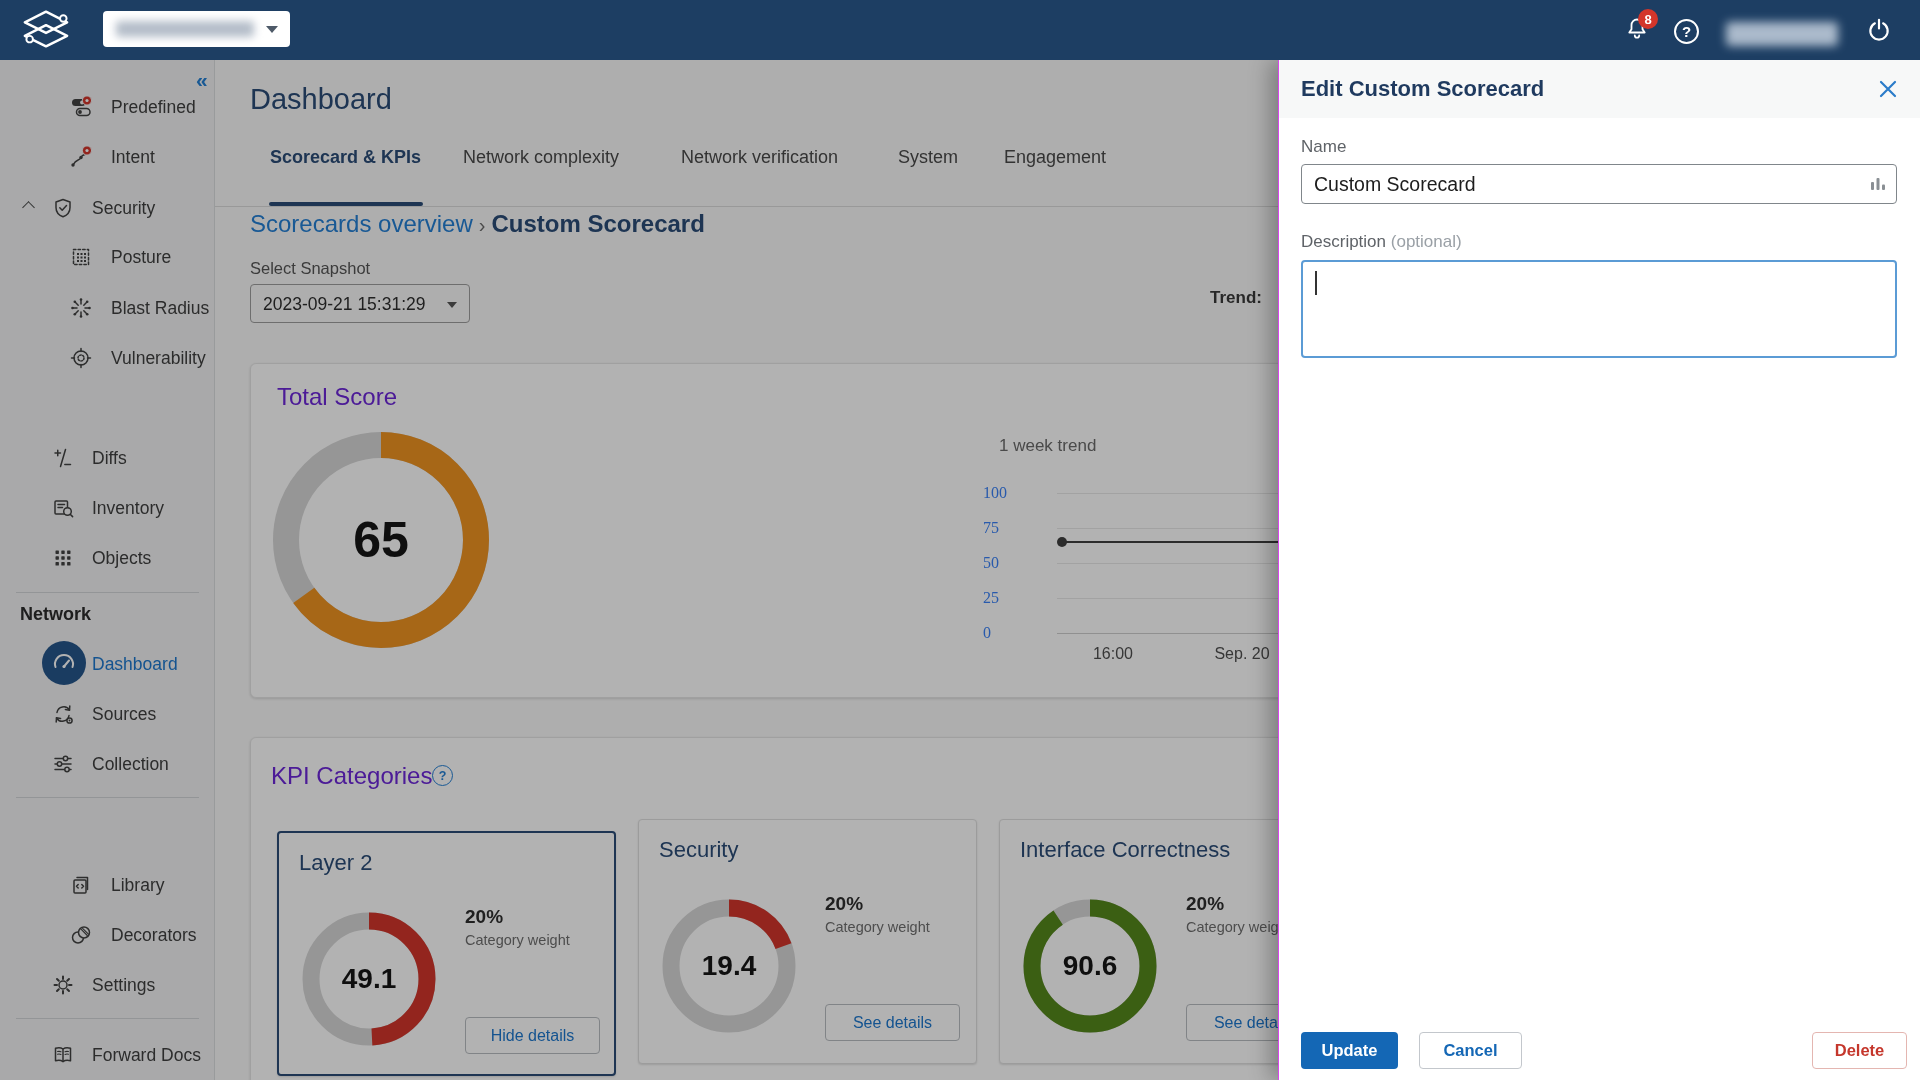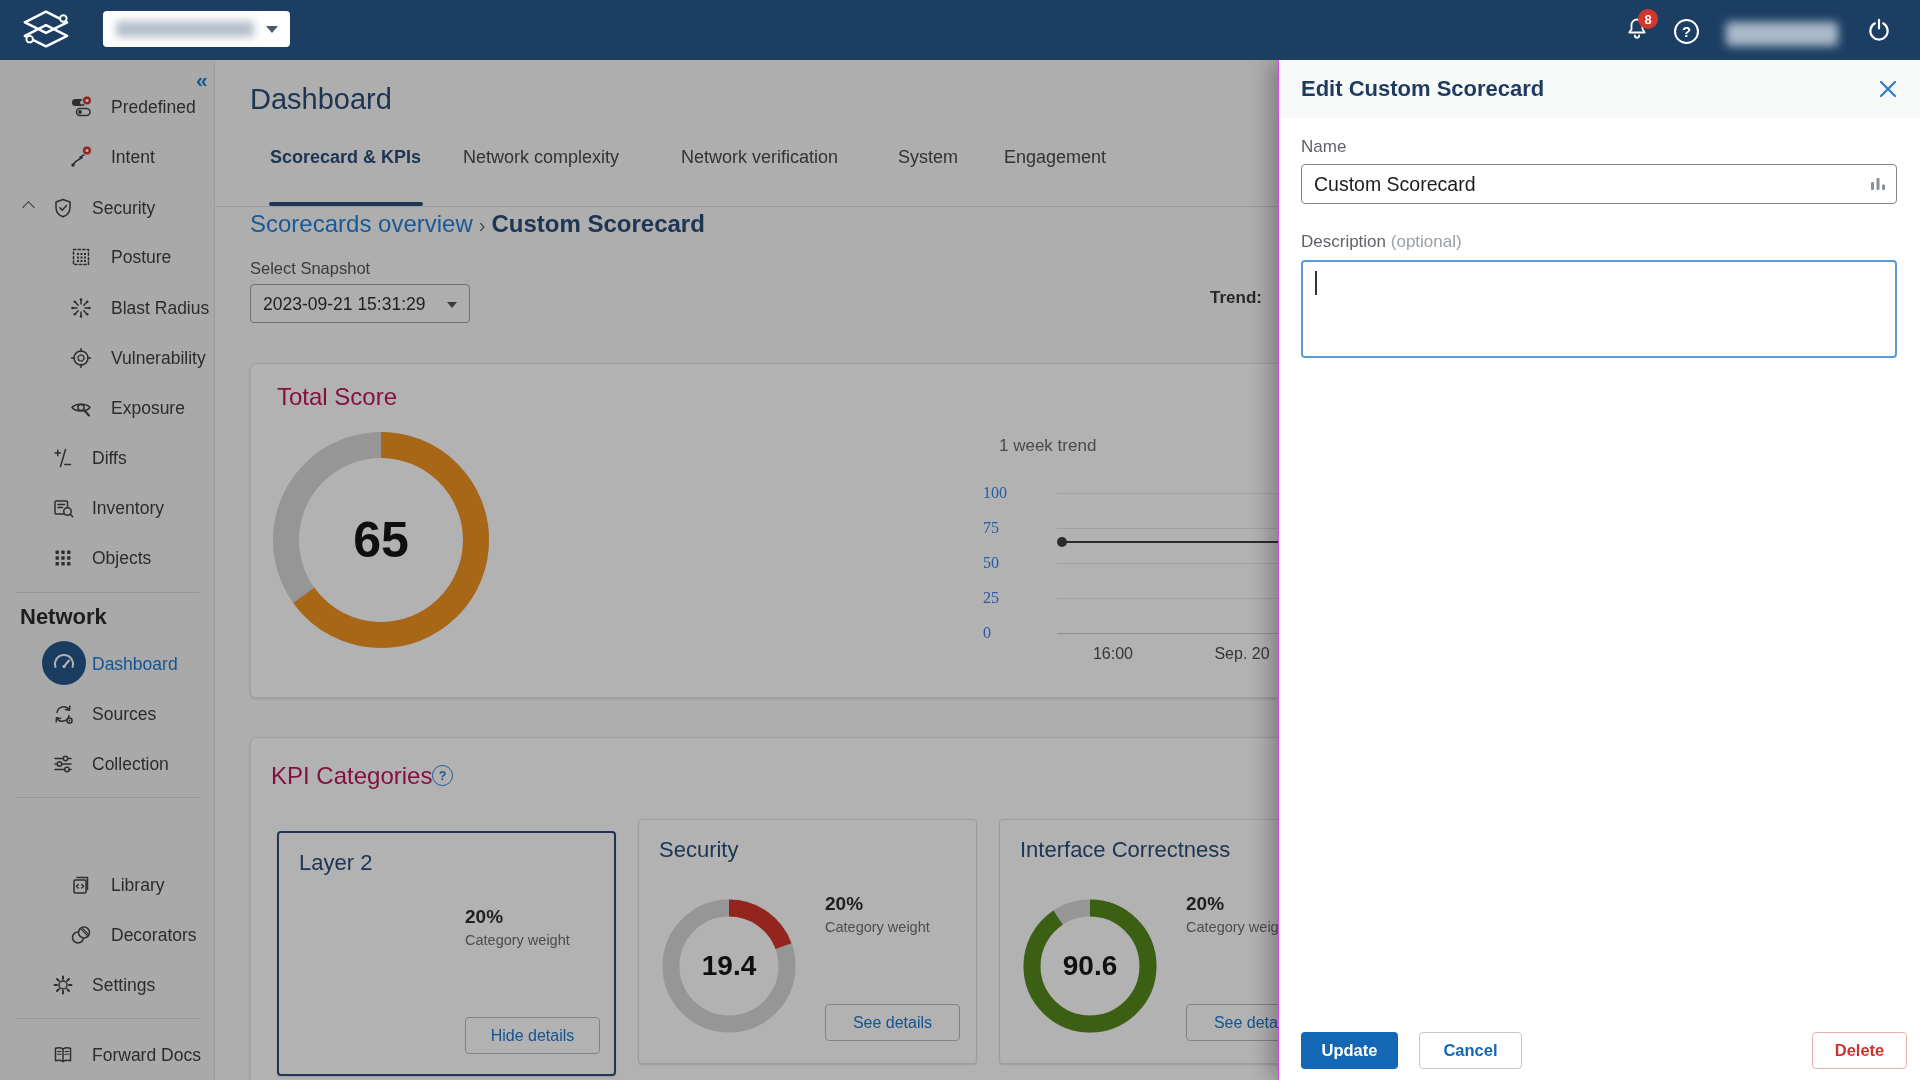--- a/index.html
+++ b/index.html
@@ -20,21 +20,21 @@
 
   
   .sidebar { position:absolute; top:60px; left:0; width:215px; height:1020px; background:#f2f3f4; border-right:1px solid #dcdee0; z-index:1; }
   .collapse { position:absolute; left:196px; top:8px; color:#2580d5; font-size:21px; font-weight:bold; cursor:pointer; }
   .srow { position:absolute; left:0; width:215px; height:40px; display:flex; align-items:center; font-size:17.5px; color:#3f3f3f; cursor:pointer; }
   .srow .icn { position:absolute; width:22px; height:22px; overflow:visible; }
   .lv1 .icn { left:52px; } .lv2 .icn { left:70px; }
   .lv1 .lbl { margin-left:92px; } .lv2 .lbl { margin-left:111px; }
   .chev { position:absolute; left:24px; top:15px; width:9px; height:9px; border-left:1.8px solid #4a4a4a; border-top:1.8px solid #4a4a4a; transform:rotate(45deg); }
   .sdivider { position:absolute; left:16px; width:183px; height:1px; background:#d3d6d9; }
-  .ssection { position:absolute; left:20px; font-size:22px; font-weight:bold; color:#2c2c2c; }
+  .ssection { position:absolute; left:20px; font-size:18px; font-weight:bold; color:#2c2c2c; }
   .dash-circle { position:absolute; left:42px; top:-3px; width:44px; height:44px; border-radius:50%; background:#26568b; display:flex; align-items:center; justify-content:center; }
   .row-active .lbl { color:#1e78ce; font-weight:500; }
   .si { stroke:#424242; stroke-width:1.5; fill:none; stroke-linecap:round; stroke-linejoin:round; }
 
   
   .main { position:absolute; top:60px; left:215px; width:1705px; height:1020px; z-index:1; }
   .page-title { position:absolute; left:35px; top:23px; font-size:29px; font-weight:500; color:#2b4d78; }
   .tab { position:absolute; top:87px; font-size:18px; color:#4a4a4a; cursor:pointer; white-space:nowrap; }
   .tab.active { color:#2b4d78; font-weight:600; }
   .tab-underline { position:absolute; left:54px; top:142px; width:154px; height:4px; background:#2b4d78; border-radius:2px; }
@@ -43,21 +43,21 @@
   .bc-link { font-size:24px; font-weight:500; color:#2580d5; cursor:pointer; }
   .bc-sep { font-size:20px; color:#6b6b6b; }
   .bc-current { font-size:24px; font-weight:700; color:#2b4d78; }
   .snap-label { position:absolute; left:35px; top:199px; font-size:16.5px; color:#555; }
   .snap-select { position:absolute; left:35px; top:224px; width:220px; height:39px; border:1px solid #9e9e9e; border-radius:4px; cursor:pointer; }
   .snap-value { position:absolute; left:12px; top:9px; font-size:17.5px; color:#2f2f2f; }
   .snap-caret { position:absolute; right:12px; top:17px; width:0; height:0; border-left:5px solid transparent; border-right:5px solid transparent; border-top:6px solid #555; }
   .trend-label { position:absolute; left:995px; top:228px; font-size:17px; font-weight:600; color:#3a3a3a; }
 
   .card { position:absolute; background:#fff; border:1px solid #e6e6e6; border-radius:6px; box-shadow:0 1px 3px rgba(0,0,0,.14); }
-  .card-title { position:absolute; left:26px; top:19px; font-size:24px; font-weight:500; color:#be185d; }
+  .card-title { position:absolute; left:26px; top:19px; font-size:24px; font-weight:500; color:#6d28d9; }
   #total-card { left:35px; top:303px; width:1640px; height:335px; }
   #kpi-card { left:35px; top:677px; width:1640px; height:400px; }
 
   .donut-wrap { position:absolute; }
   .donut-val { position:absolute; inset:0; display:flex; align-items:center; justify-content:center; font-weight:700; color:#161616; }
   .donut circle { fill:none; stroke-width:26; }
   .kdonut circle { fill:none; stroke-width:17; }
 
   .trend-title { position:absolute; left:748px; top:72px; font-size:17px; color:#6b6b6b; }
   .ylab { position:absolute; left:732px; width:60px; font-size:16px; color:#3b82f6; line-height:20px;font-family:Liberation Serif, serif; }
@@ -194,28 +194,20 @@
 
     <div class="srow lv2" style="top:278px">
       <svg class="icn si" viewBox="0 0 22 22">
         <circle cx="11" cy="11" r="7"></circle>
         <circle cx="11" cy="11" r="3" stroke-dasharray="1.6 1.5"></circle>
         <path d="M11,1.5 V4.5 M11,17.5 V20.5 M1.5,11 H4.5 M17.5,11 H20.5"></path>
       </svg>
       <span class="lbl">Vulnerability</span>
     </div>
 
-    <div class="srow lv2" style="top:328px">
-      <svg class="icn si" viewBox="0 0 22 22">
-        <path d="M2,10.5 C5,6 17,6 20,10.5 C17,15 5,15 2,10.5 Z"></path>
-        <circle cx="11" cy="10.5" r="3.1"></circle>
-        <path d="M14.8,14 L19,18.5" stroke-width="2"></path>
-      </svg>
-      <span class="lbl">Exposure</span>
-    </div>
 
     <div class="srow lv1" style="top:378px">
       <svg class="icn si" viewBox="0 0 22 22">
         <path d="M3,6 H8.5 M5.75,3.2 V8.8"></path>
         <path d="M13.5,2.5 L8.5,19.5"></path>
         <path d="M12.8,17.5 H18.5"></path>
       </svg>
       <span class="lbl">Diffs</span>
     </div>
 
@@ -374,20 +366,27 @@
       <div class="xlab" style="left:832px;width:60px;">16:00</div>
       <div class="xlab" style="left:956px;width:70px;">Sep. 20</div>
     </div>
 
     <div class="card" id="kpi-card">
       <div class="card-title" style="left:20px;top:24px;">KPI Categories</div>
       <div class="kpi-help">?</div>
 
       <div class="kcard selected" style="left:26px">
         <div class="kcard-title">Layer 2</div>
+        <div class="donut-wrap" style="left:15px;top:71px;width:150px;height:150px;">
+          <svg class="kdonut" width="150" height="150" viewBox="0 0 150 150">
+            <circle class="track" cx="75" cy="75" r="58" stroke="#d7d7d7"></circle>
+            <circle class="val" cx="75" cy="75" r="58" transform="rotate(-90 75 75)" stroke="#d3362b" stroke-dasharray="178.93 364.42"></circle>
+          </svg>
+          <div class="donut-val" style="font-size:28px;">49.1</div>
+        </div>
         <div class="kweight">20%</div>
         <div class="kweight-lbl">Category weight</div>
         <div class="kbtn">Hide details</div>
       </div>
 
       <div class="kcard" style="left:387px">
         <div class="kcard-title">Security</div>
         <div class="donut-wrap" style="left:15px;top:71px;width:150px;height:150px;">
           <svg class="kdonut" width="150" height="150" viewBox="0 0 150 150">
             <circle class="track" cx="75" cy="75" r="58" stroke="#d7d7d7"></circle>

